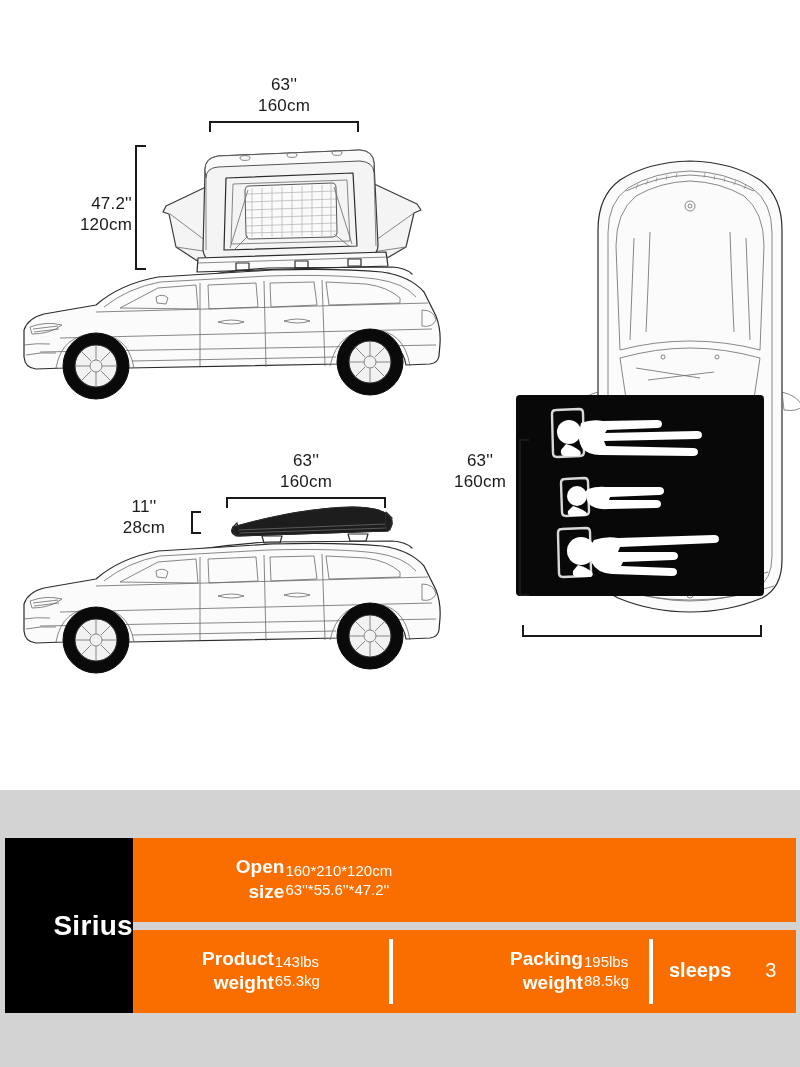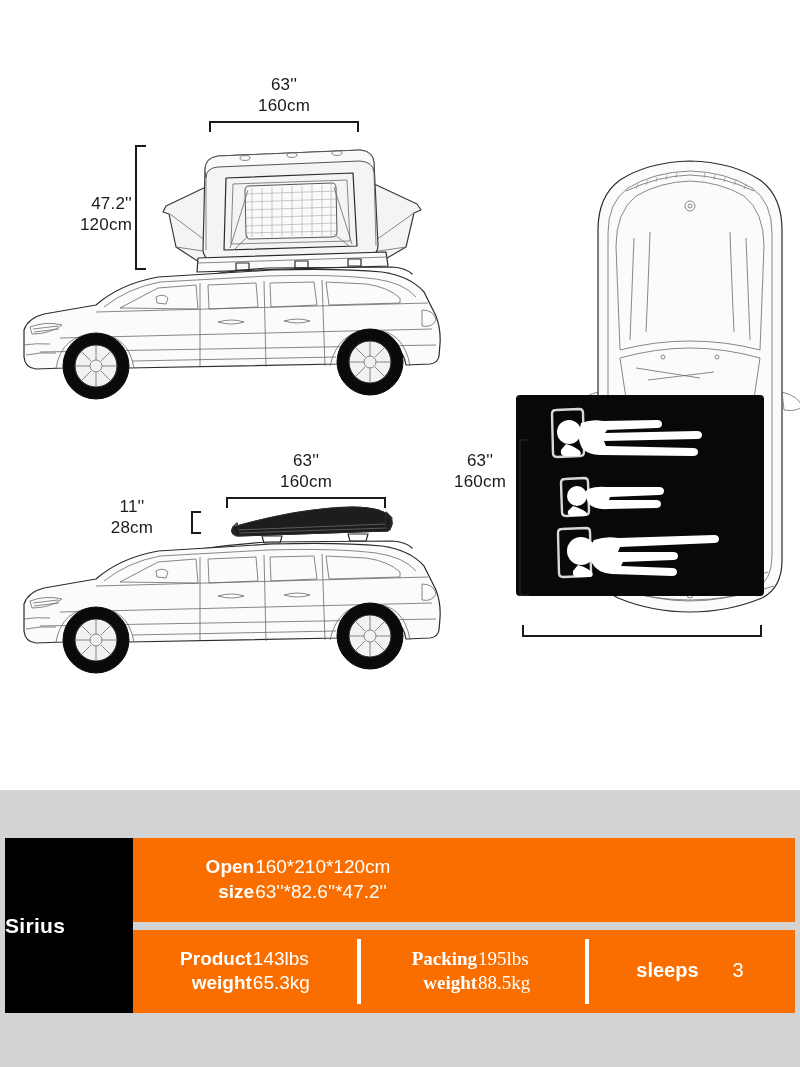--- a/index.html
+++ b/index.html
@@ -33,61 +33,61 @@
     position:absolute;left:0;top:790px;width:800px;height:277px;
     background:#d3d3d3;
   }
   .spec-table{
     position:absolute;left:5px;top:48px;width:790px;height:175px;
     display:flex;
   }
   .brand-cell{
     width:128px;flex:0 0 128px;
     background:#000000;
-    display:flex;align-items:center;justify-content:flex-start;
-    color:#ffffff;font-size:21px;font-weight:bold;
+    display:flex;align-items:center;justify-content:flex-end;
+    color:#ffffff;font-size:28px;font-weight:bold;
     letter-spacing:0.3px;
   }
   .rows{
     flex:1 1 auto;display:flex;flex-direction:column;
     gap:8px;
   }
   .srow{
     flex:1 1 0;
     background:#fa6e00;
     display:flex;align-items:stretch;
   }
   .cell{
     display:flex;align-items:center;
-    padding:0 4px;
+    padding:0 20px;
     position:relative;
   }
   .cell.divider:before{
     content:"";position:absolute;left:0;top:11%;
     width:4px;height:78%;background:#ffffff;
   }
   .cell-label{
     color:#ffffff;font-size:19px;font-weight:bold;
     line-height:1.28;text-align:right;
     white-space:nowrap;
   }
   .cell-label span{display:block;}
   .cell-value{
-    color:#ffffff;font-size:19px;font-weight:normal;
+    color:#ffffff;font-size:15px;font-weight:normal;
     line-height:1.28;text-align:left;
     white-space:nowrap;
     margin-left:1px;
   }
   .cell-value span{display:block;}
   
   .c-open{flex:0 0 322px;justify-content:center;}
   .c-closing{flex:1 1 auto;justify-content:center;}
   
   .c-prodw{flex:0 0 216px;justify-content:center;}
-  .c-packw{flex:0 0 220px;justify-content:center;font-family:Liberation Serif, serif;}
+  .c-packw{flex:0 0 220px;justify-content:flex-end;}
   .c-sleeps{flex:1 1 auto;justify-content:center;}
   .c-sleeps .cell-label{font-size:20px;}
   .c-sleeps .cell-value{margin-left:34px;font-size:20px;}
 </style>
 </head>
 <body>
 
 <div class="diagram-area">
 
   <svg class="draw" viewBox="0 0 800 790">
@@ -391,21 +391,21 @@
   <div class="dimlabel" style="left:42px;top:193px;width:90px;text-align:right;">
     <span>47.2''</span>
     <span>120cm</span>
   </div>
 
   <div class="dimlabel" style="left:256px;top:450px;width:100px;">
     <span>63''</span>
     <span>160cm</span>
   </div>
 
-  <div class="dimlabel" style="left:92px;top:496px;width:80px;">
+  <div class="dimlabel" style="left:104px;top:496px;width:80px;">
     <span>11''</span>
     <span>28cm</span>
   </div>
 
   <div class="dimlabel" style="left:440px;top:450px;width:80px;">
     <span>63''</span>
     <span>160cm</span>
   </div>
 
 
@@ -421,21 +421,21 @@
     <div class="rows">
 
       <div class="srow">
         <div class="cell c-open">
           <div class="cell-label">
             <span>Open</span>
             <span>size</span>
           </div>
           <div class="cell-value">
             <span>160*210*120cm</span>
-            <span>63''*82.6''*47.2''</span>
+            <span>63''*55.6''*47.2''</span>
           </div>
         </div>
 
       </div>
 
       <div class="srow">
         <div class="cell c-prodw">
           <div class="cell-label">
             <span>Product</span>
             <span>weight</span>

